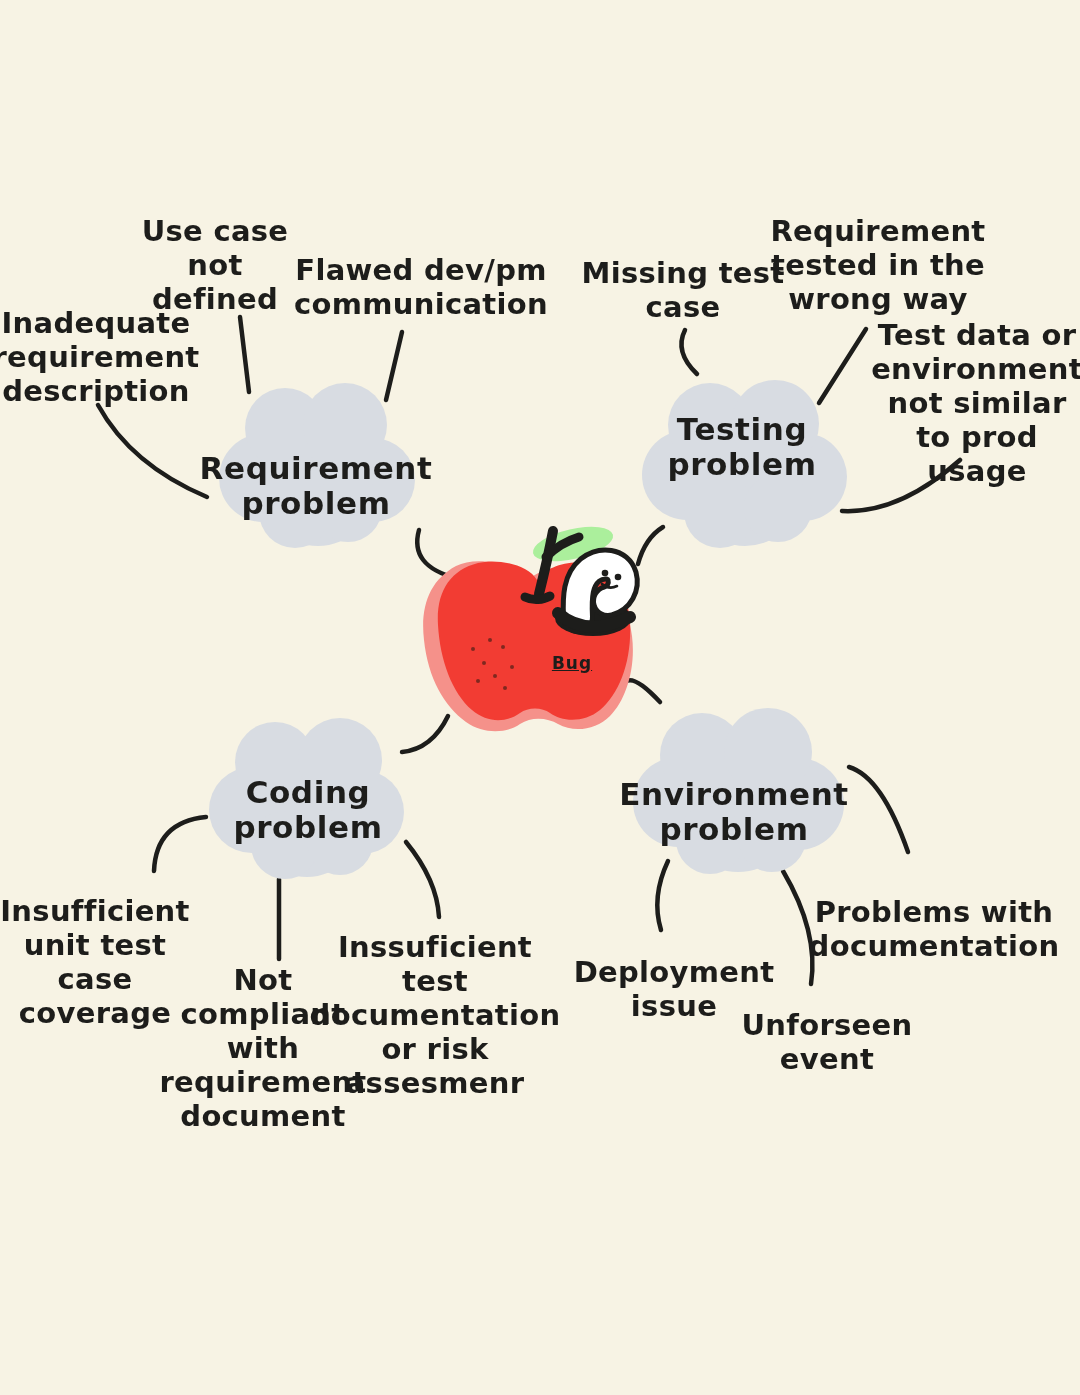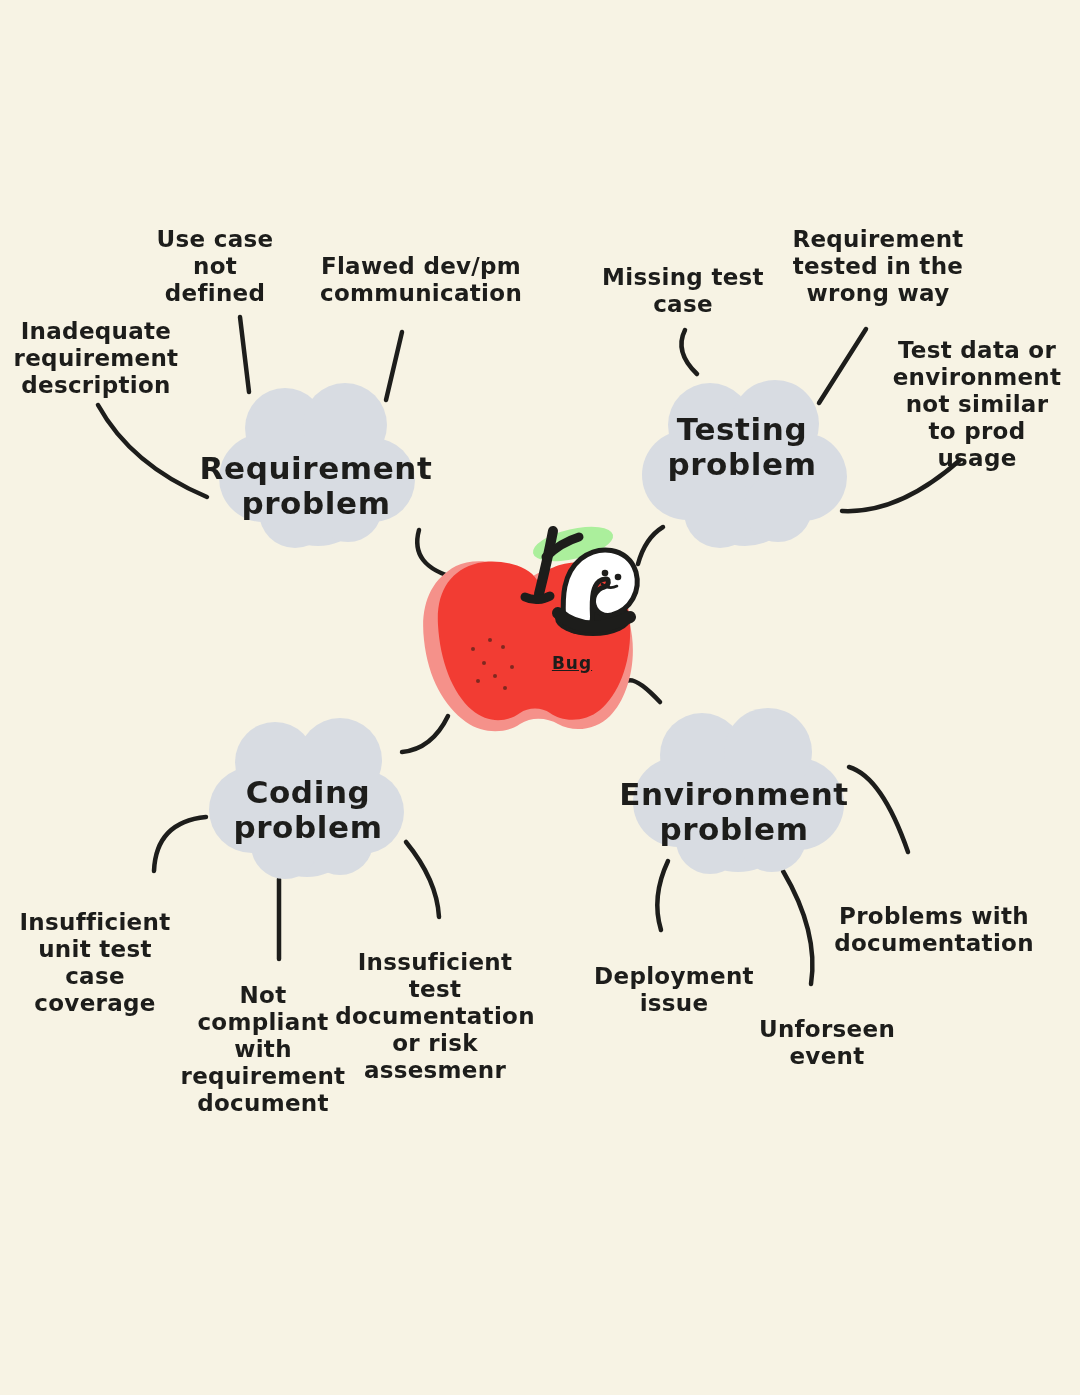--- a/index.html
+++ b/index.html
@@ -27,21 +27,21 @@
   .ink-stroke{fill:none;stroke:var(--stroke);stroke-linecap:round;stroke-linejoin:round;}
   .hole{fill:var(--stroke);}
   .worm-outline{fill:none;stroke:var(--stroke);stroke-width:34;stroke-linecap:round;stroke-linejoin:round;}
   .worm-fill{fill:none;stroke:var(--worm-white);stroke-width:24;stroke-linecap:round;stroke-linejoin:round;}
   .face-dot{fill:var(--stroke);}
   .label{
     position:absolute;transform:translate(-50%,-50%);
     text-align:center;white-space:pre-line;color:var(--stroke);
     font-weight:bold;letter-spacing:.3px;
   }
-  .leaf-label{font-size:23px;line-height:1.17;}
+  .leaf-label{font-size:29px;line-height:1.17;}
   .cloud-label{font-size:31px;line-height:1.13;letter-spacing:.6px;}
   .bug-label{font-size:17px;letter-spacing:1px;text-decoration:underline;}
 </style>
 </head>
 <body>
 
 <div class="canvas">
 
   <svg class="diagram-svg" width="1080" height="1395" viewBox="0 0 1080 1395">
 
@@ -166,21 +166,21 @@
 problem</div>
   <div class="label cloud-label" style="left:734px;top:812px">Environment
 problem</div>
 
   <div class="label leaf-label" style="left:96px;top:358px">Inadequate
 requirement
 description</div>
   <div class="label leaf-label" style="left:215px;top:266px">Use case
 not
 defined</div>
-  <div class="label leaf-label" style="left:421px;top:280px">Flawed dev/pm
+  <div class="label leaf-label" style="left:421px;top:288px">Flawed dev/pm
 communication</div>
 
   <div class="label leaf-label" style="left:683px;top:291px">Missing test
 case</div>
   <div class="label leaf-label" style="left:878px;top:266px">Requirement
 tested in the
 wrong way</div>
   <div class="label leaf-label" style="left:977px;top:404px">Test data or
 environment
 not similar

